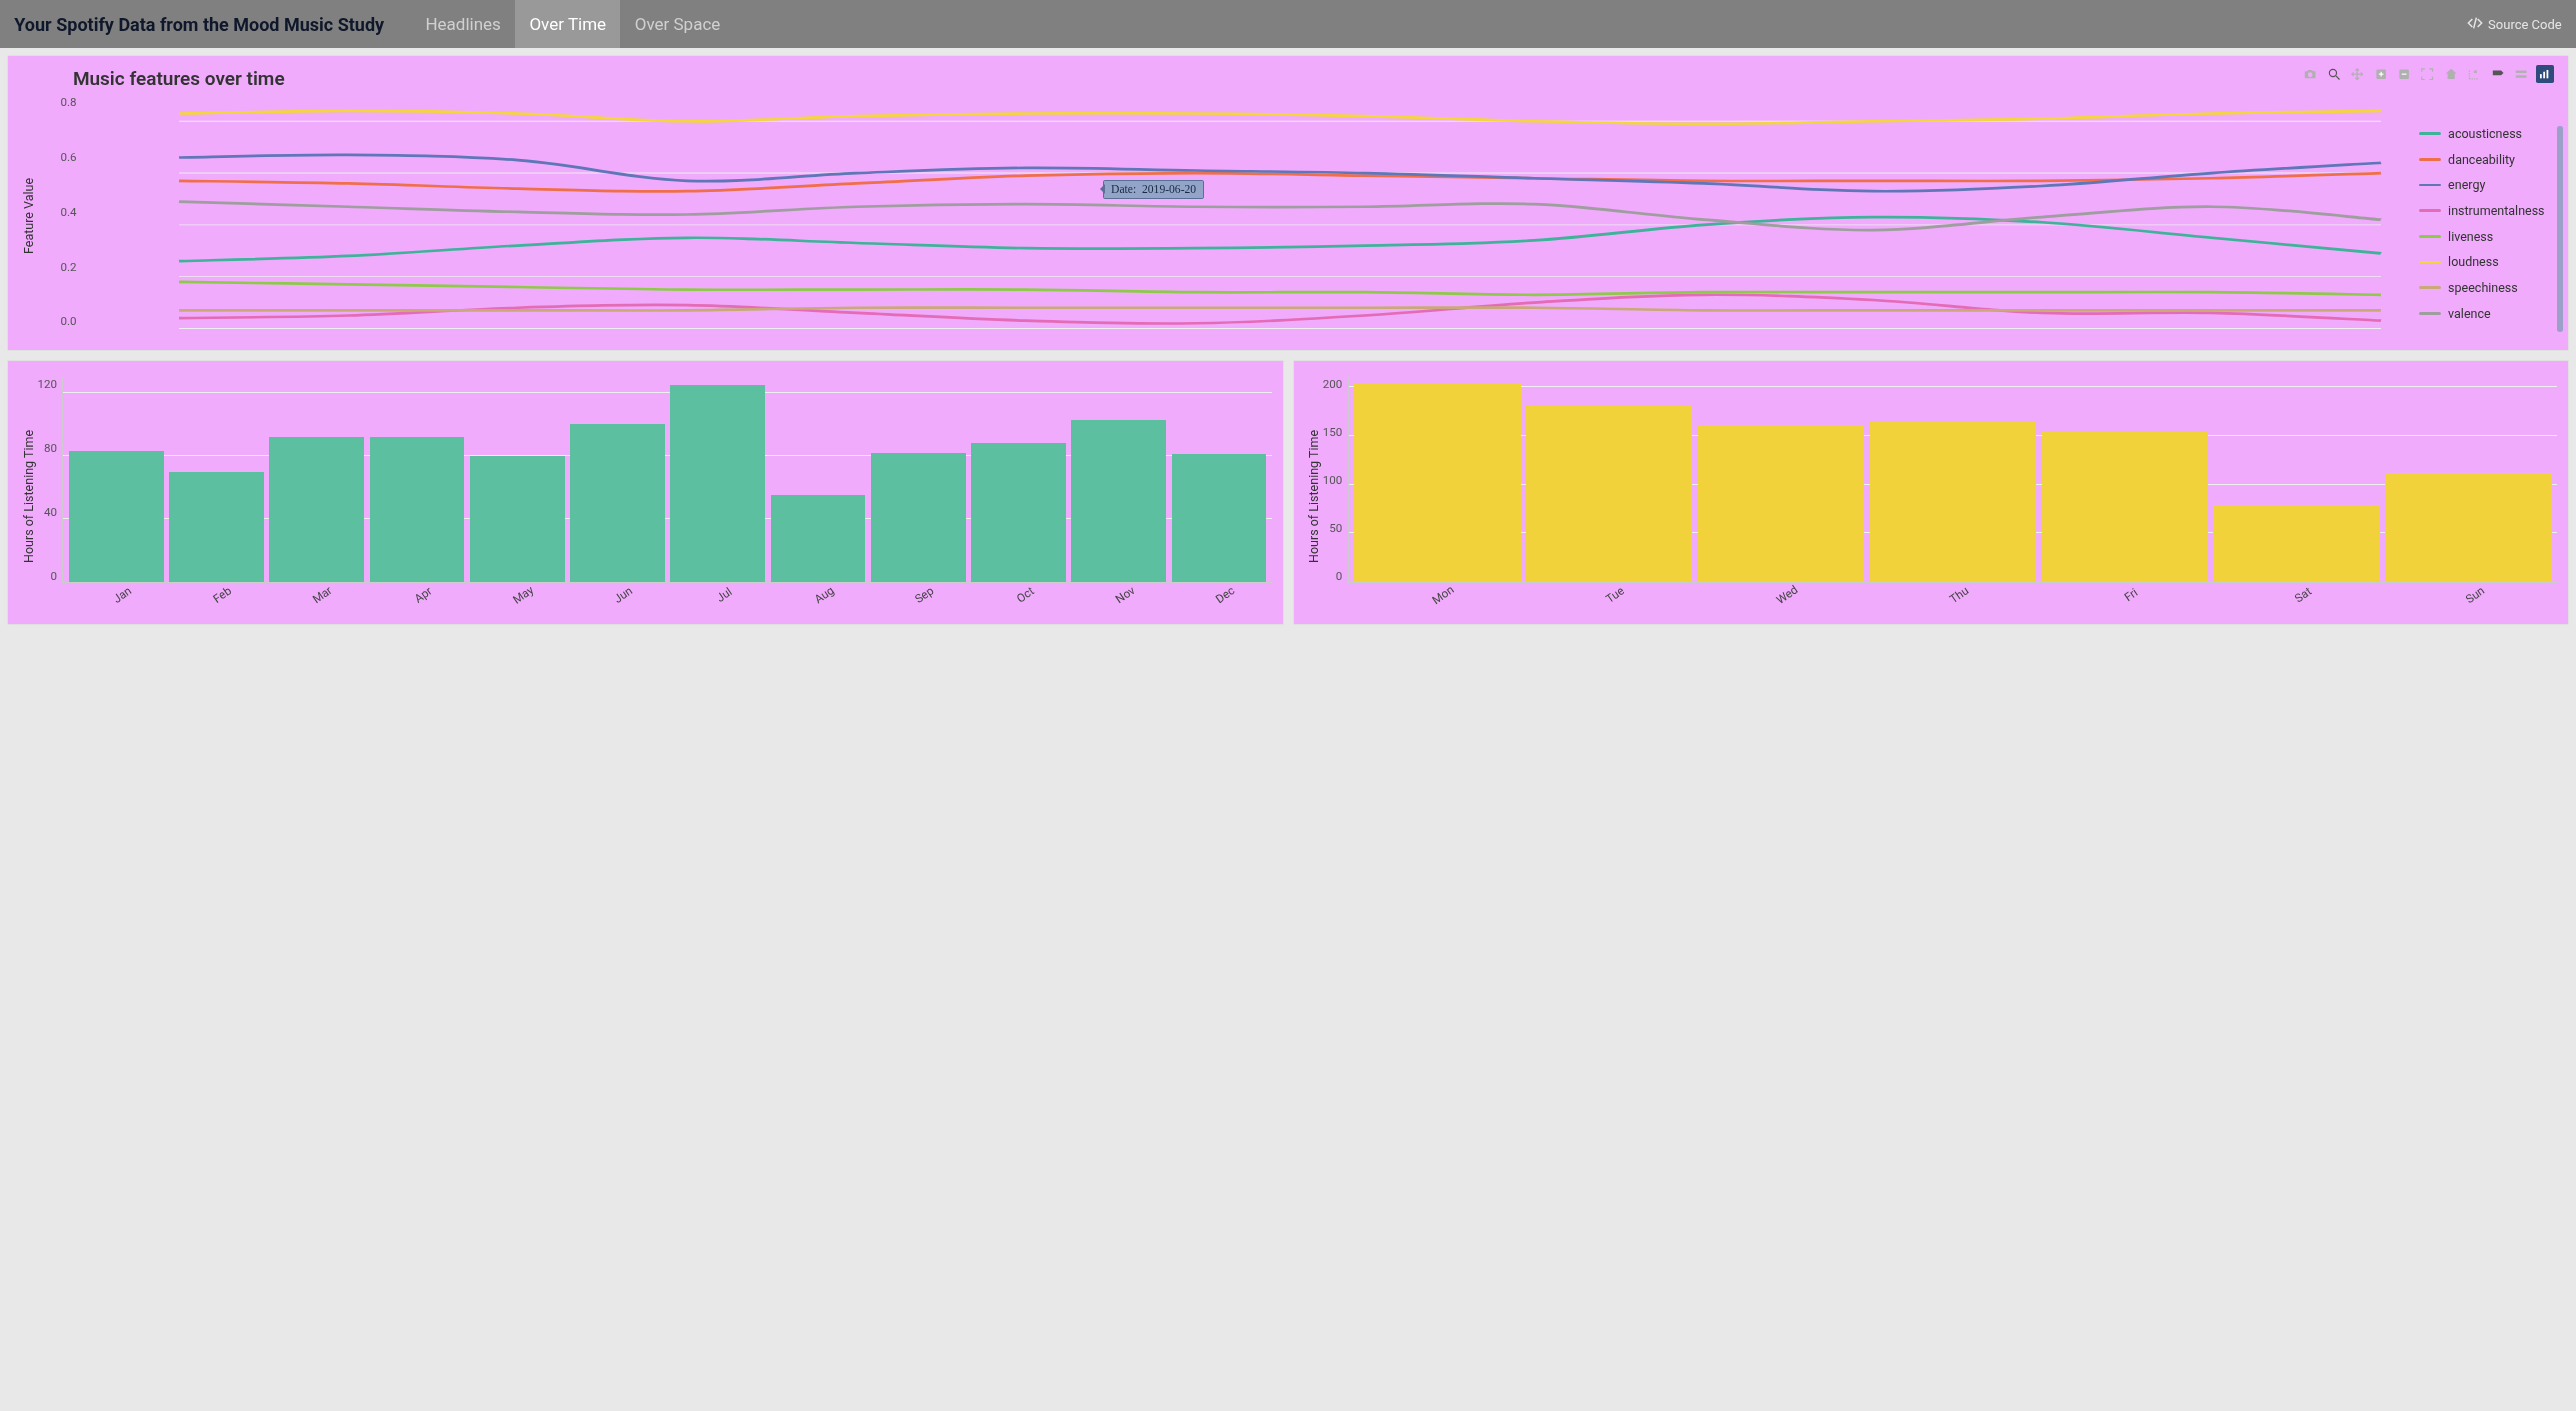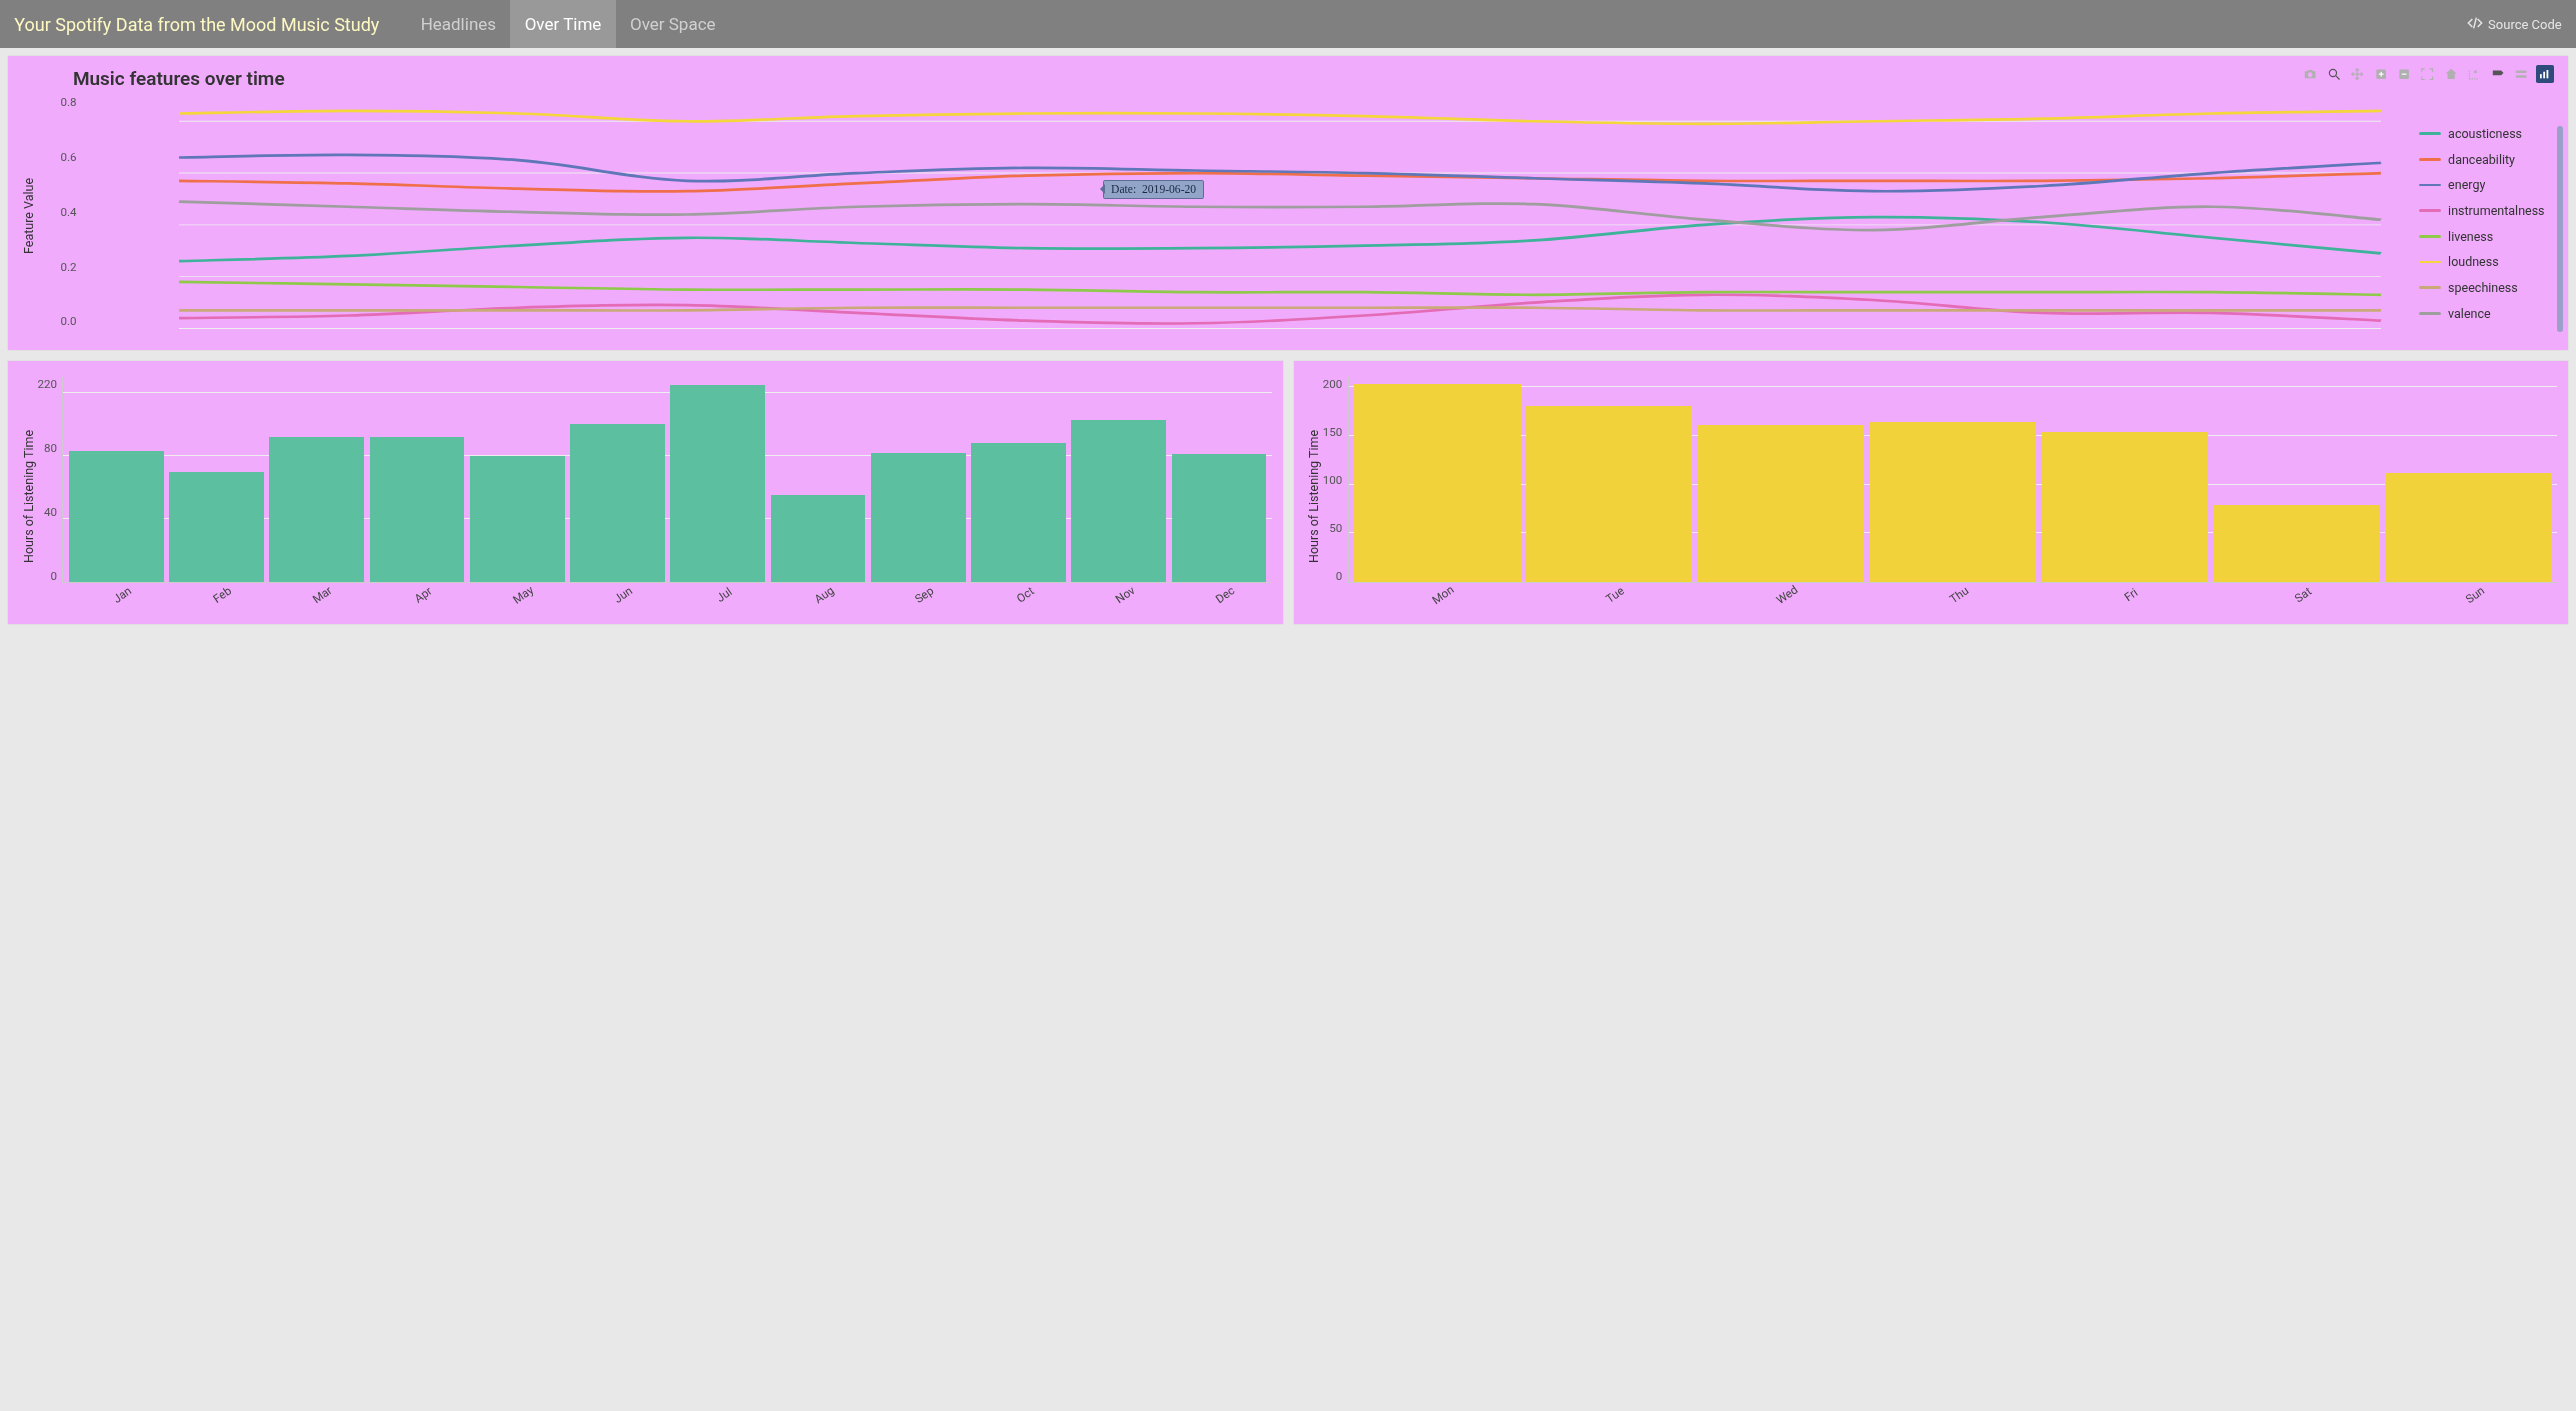--- a/index.html
+++ b/index.html
@@ -11,22 +11,22 @@
   .navbar {
     background: #808080;
     display: flex;
     align-items: center;
     height: 48px;
     padding: 0 14.3px;
     color: #f0f0f0;
   }
   .navbar-title {
     font-size: 18px;
-    font-weight: 400;
-    color: #fef9c3;
+    font-weight: 700;
+    color: #0f172a;
     margin-right: 27px;
   }
   .nav-tabs { display: flex; height: 100%; }
   .nav-tab {
     display: flex; align-items: center;
     padding: 0 14.3px;
     color: #d0d0d0;
     font-size: 17px;
     cursor: pointer;
   }
@@ -372,21 +372,21 @@
   </div>
 
   <div class="row2">
     <div class="card">
       <div class="barchart-wrap" style="margin-top:9px;">
         <div class="bar-ylabel">Hours of Listening Time</div>
         <div class="bar-yaxis" id="month-yaxis" style="height:206px; justify-content:space-between; flex-direction:column-reverse;">
           <span>0</span>
           <span>40</span>
           <span>80</span>
-          <span>220</span>
+          <span>120</span>
         </div>
         <div style="flex:1; min-width:0;">
           <div class="bar-plot" id="month-bars">
               <div class="gridline" style="bottom: 30.7692%;"></div>
               <div class="gridline" style="bottom: 61.5385%;"></div>
               <div class="gridline" style="bottom: 92.3077%;"></div>
               <div class="bar" style="height: 63.8462%;"></div>
               <div class="bar" style="height: 53.8462%;"></div>
               <div class="bar" style="height: 70.7692%;"></div>
               <div class="bar" style="height: 70.7692%;"></div>

